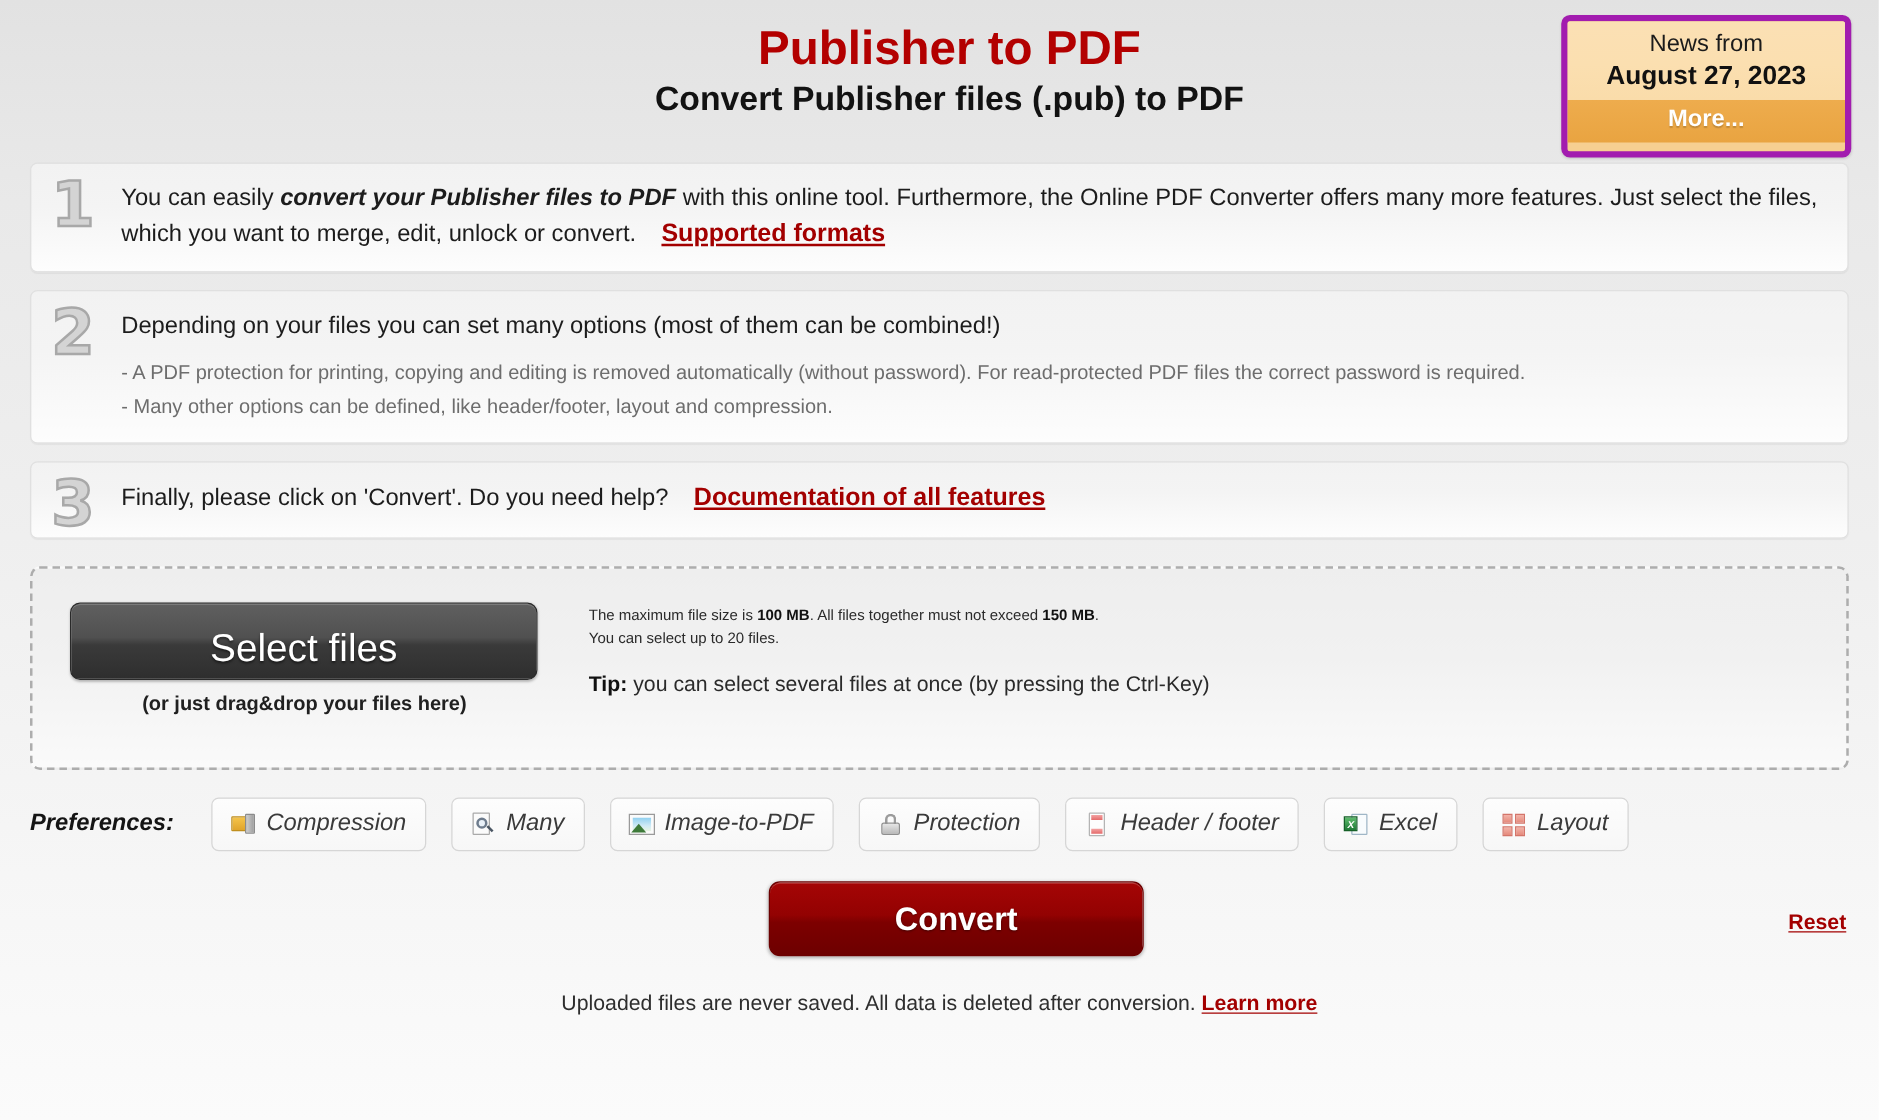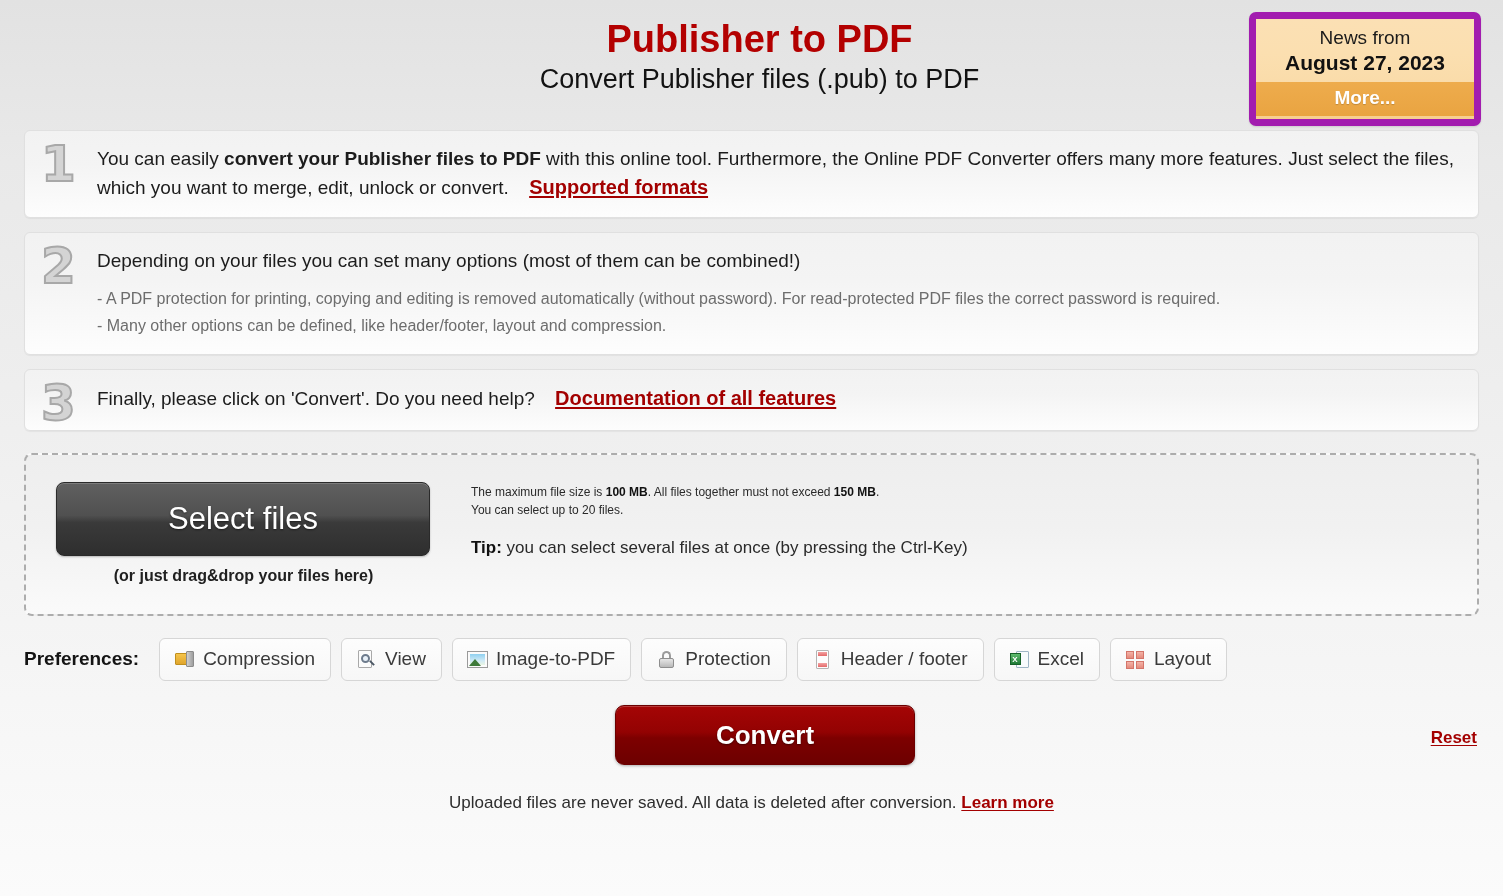--- a/index.html
+++ b/index.html
@@ -14,29 +14,29 @@
   }
 
   
   .header { position:relative; height:130px;margin-left:16px; }
   .titles { text-align:center; padding-top:20px; }
   .title-main {
     font-size:38px; font-weight:bold; color:#b30000;
     letter-spacing:0px; line-height:1.0; margin:0 0 8px 0;
   }
   .title-sub {
-    font-size:27px; font-weight:normal; color:#121212;
+    font-size:27px; font-weight:bold; color:#121212;
     line-height:1.0; margin:0;
   }
 
   
   .news-box {
     position:absolute; right:22px; top:12px;
     width:232px; height:114px;
-    border:7px solid #a21caf;
+    border:5px solid #a21caf;
     border-radius:7px;
     overflow:hidden;
     background:#f6cf91;
     box-shadow:0 1px 2px rgba(0,0,0,0.12);
   }
   .news-top {
     background:linear-gradient(to bottom,#fbe0b4 0%, #fbdfb0 55%, #fadcaa 100%);
     padding:7px 8px 6px 8px;
     text-align:center;
   }
@@ -65,21 +65,21 @@
   .step-num {
     position:absolute; left:16px; top:6px;
     font-size:50px; font-weight:bold;
     font-family:"DejaVu Sans", sans-serif;
     color:#d4d4d4;
     -webkit-text-stroke:2px #a8a8a8;
     line-height:1.1;
     user-select:none;
   }
   .panel-text { font-size:19px; line-height:1.48; color:#1c1c1c; }
-  .panel-text b { font-weight:bold; }
+  .panel-text b { font-weight:bold;font-style:italic; }
   .bullets { margin-top:10px; }
   .bullet { font-size:16px; color:#6d6d6d; line-height:1.72; }
 
   a.redlink {
     color:#a30000; font-weight:bold; text-decoration:underline;
     text-underline-offset:2px;
   }
   a.redlink.big { font-size:20px;margin-left:15px; }
 
   
@@ -87,21 +87,21 @@
     margin:22px 24px 0 24px;
     border:2px dashed #adadad;
     border-radius:8px;
     background:linear-gradient(to bottom,#eeeeee 0%, #f1f1f1 45%, #fafafa 100%);
     height:163px;
     display:flex; align-items:flex-start;
     padding:27px 20px 0 30px;
   }
   .dz-left { width:375px; flex:0 0 375px; text-align:center; }
   .select-btn {
-    display:block; width:374px; height:74px;
+    display:block; width:374px; height:62px;
     border:1px solid #2a2a2a;
     border-radius:8px;
     background:linear-gradient(to bottom,#606060 0%, #505050 45%, #3a3a3a 55%, #2e2e2e 100%);
     color:#ffffff; font-size:31px; font-weight:normal;
     line-height:72px; text-align:center;
     cursor:pointer;
     box-shadow:inset 0 1px 0 rgba(255,255,255,0.18), 0 1px 2px rgba(0,0,0,0.25);
     text-shadow:0 1px 2px rgba(0,0,0,0.5);
   }
   .dz-hint {
@@ -109,21 +109,22 @@
   }
   .dz-right { padding-left:40px; padding-top:1px; }
   .dz-line { font-size:12px; color:#2a2a2a; line-height:1.52; }
   .dz-tip { margin-top:19px; font-size:17px; color:#2a2a2a; }
   .dz-tip b, .dz-line b { font-weight:bold; color:#111; }
 
   
   .prefs {
     display:flex; align-items:center;
     margin:22px 10px 0 24px;
-    gap:10px;
+    gap:20px;
+    font-style:italic;
   }
   .prefs-label { font-size:19px; font-weight:bold; color:#141414; margin-right:10px; }
   .pref-btn {
     display:flex; align-items:center; gap:9px;
     border:1px solid #d6d6d6;
     border-radius:6px;
     background:linear-gradient(to bottom,#fdfdfd 0%, #f7f7f7 100%);
     padding:8px 15px;
     font-size:19px; color:#3a3a3a;
     cursor:pointer;
@@ -270,21 +271,21 @@
       </span>
     <span>Compression</span>
   </div>
 
   <div class="pref-btn">
     <span class="ico ico-view">
         <span class="doc"></span>
         <span class="lens"></span>
         <span class="handle"></span>
       </span>
-    <span>View</span>
+    <span>Many</span>
   </div>
 
   <div class="pref-btn">
     <span class="ico ico-image">
         <span class="frame"></span>
         <span class="hill"></span>
       </span>
     <span>Image-to-PDF</span>
   </div>
 

